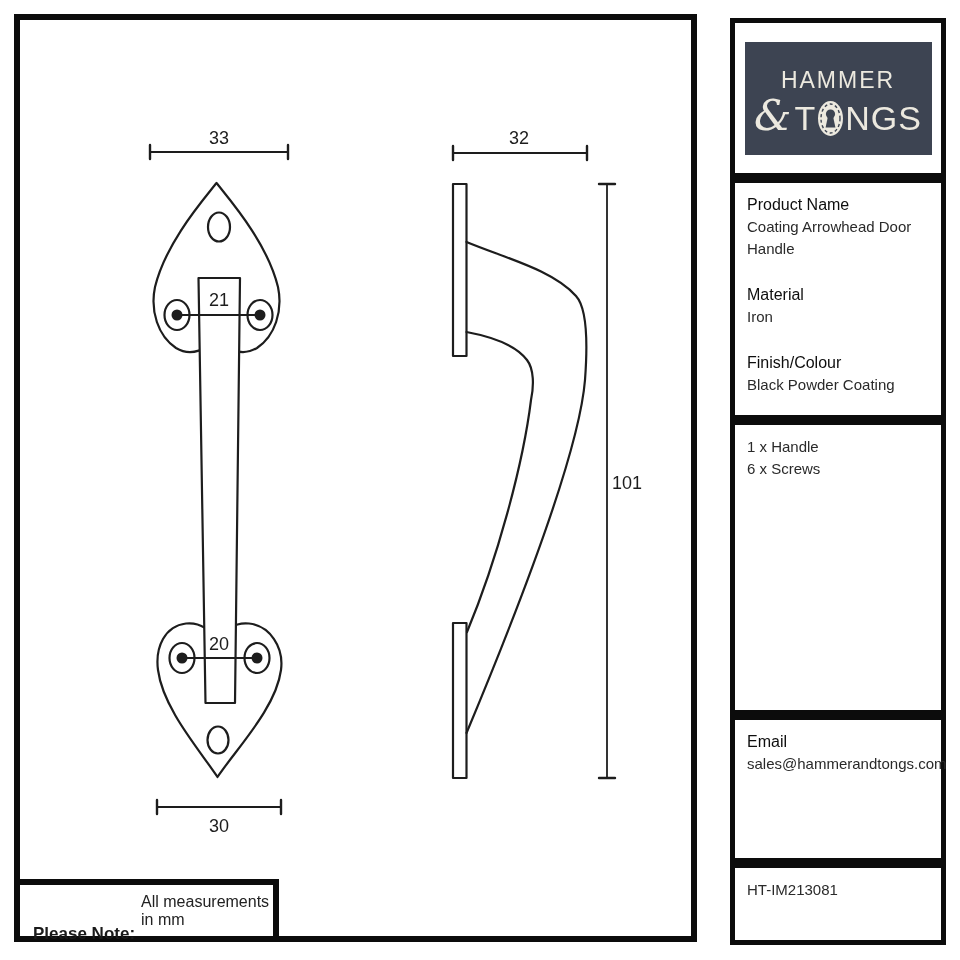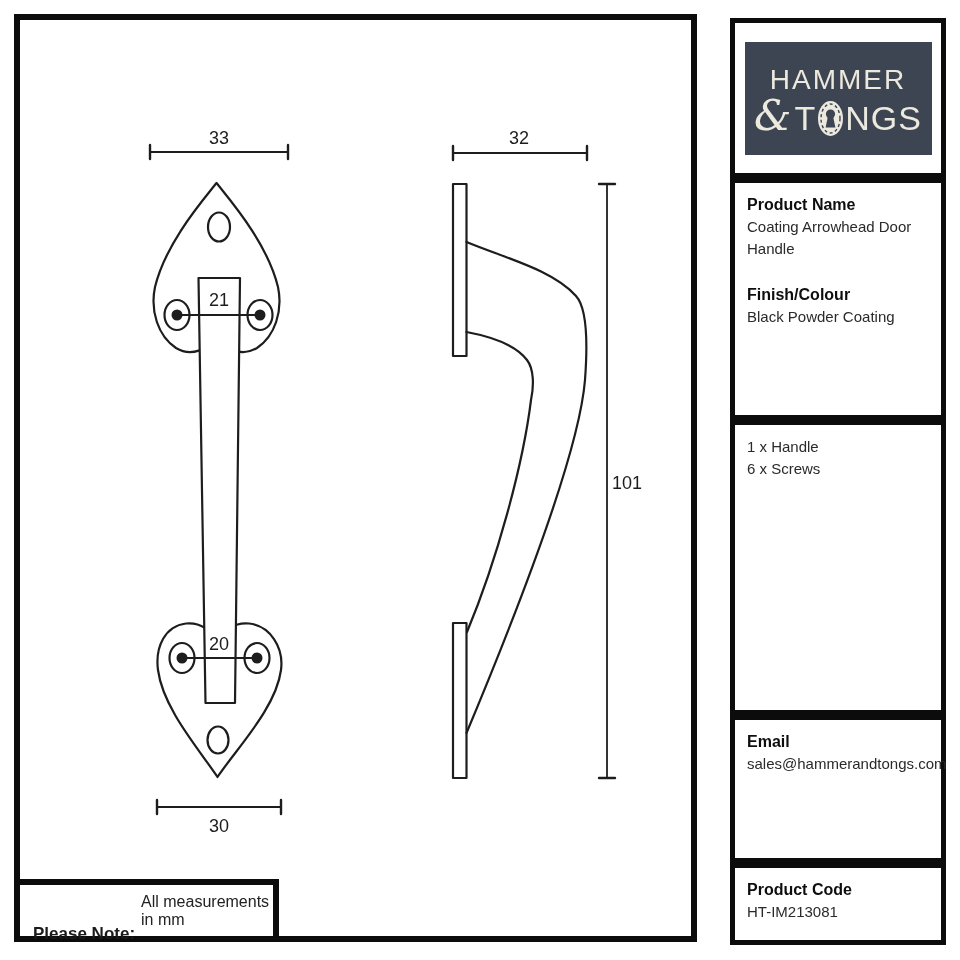--- a/index.html
+++ b/index.html
@@ -23,30 +23,30 @@
   .panel-sec{
     position:absolute;left:730px;width:216px;border:5px solid #0c0c0c;
     box-sizing:border-box;background:#ffffff;
   }
   .sec-logo{top:18px;height:160px;}
   .sec-info{top:178px;height:242px;}
   .sec-pack{top:420px;height:295px;}
   .sec-contact{top:715px;height:148px;}
   .sec-code{top:863px;height:82px;}
   .sec-pad{padding:11px 12px 0 12px;}
-  .field-label{font-weight:bold;font-size:16px;line-height:22px;color:#0e0e0e;}
+  .field-label{font-weight:normal;font-size:16px;line-height:22px;color:#0e0e0e;}
   .field-value{font-size:15px;line-height:22px;color:#2a2a2a;}
   .field-group{margin-bottom:24px;}
   
   .logo-box{
     width:187px;height:113px;margin:19px auto 0 auto;background:#3d4452;
     display:flex;flex-direction:column;align-items:center;justify-content:center;
   }
   .logo-line1{
-    color:#ece9df;font-size:28px;line-height:36px;letter-spacing:2px;
+    color:#ece9df;font-size:23px;line-height:36px;letter-spacing:2px;
     font-weight:400;margin-top:2px;
   }
   .logo-line2{
     color:#ece9df;font-size:34px;line-height:40px;display:flex;
     align-items:center;font-weight:400;letter-spacing:1px;
   }
   .logo-amp{
     font-family:"DejaVu Serif",serif;font-style:italic;font-size:42px;
     line-height:40px;margin-right:2px;margin-top:-4px;
   }
@@ -167,20 +167,22 @@
   </div>
 </div>
 
 <div class="panel-sec sec-info">
   <div class="sec-pad">
     <div class="field-group">
       <div class="field-label">Product Name</div>
       <div class="field-value">Coating Arrowhead Door Handle</div>
     </div>
     <div class="field-group">
+      <div class="field-label">Material</div>
+      <div class="field-value">Iron</div>
     </div>
     <div class="field-group">
       <div class="field-label">Finish/Colour</div>
       <div class="field-value">Black Powder Coating</div>
     </div>
   </div>
 </div>
 
 <div class="panel-sec sec-pack">
   <div class="sec-pad">
@@ -193,16 +195,15 @@
   <div class="sec-pad">
     <div class="field-group">
       <div class="field-label">Email</div>
       <div class="field-value">sales@hammerandtongs.com</div>
     </div>
   </div>
 </div>
 
 <div class="panel-sec sec-code">
   <div class="sec-pad">
-    <div class="field-label">Product Code</div>
     <div class="field-value">HT-IM213081</div>
   </div>
 </div>
 
 </body></html>

